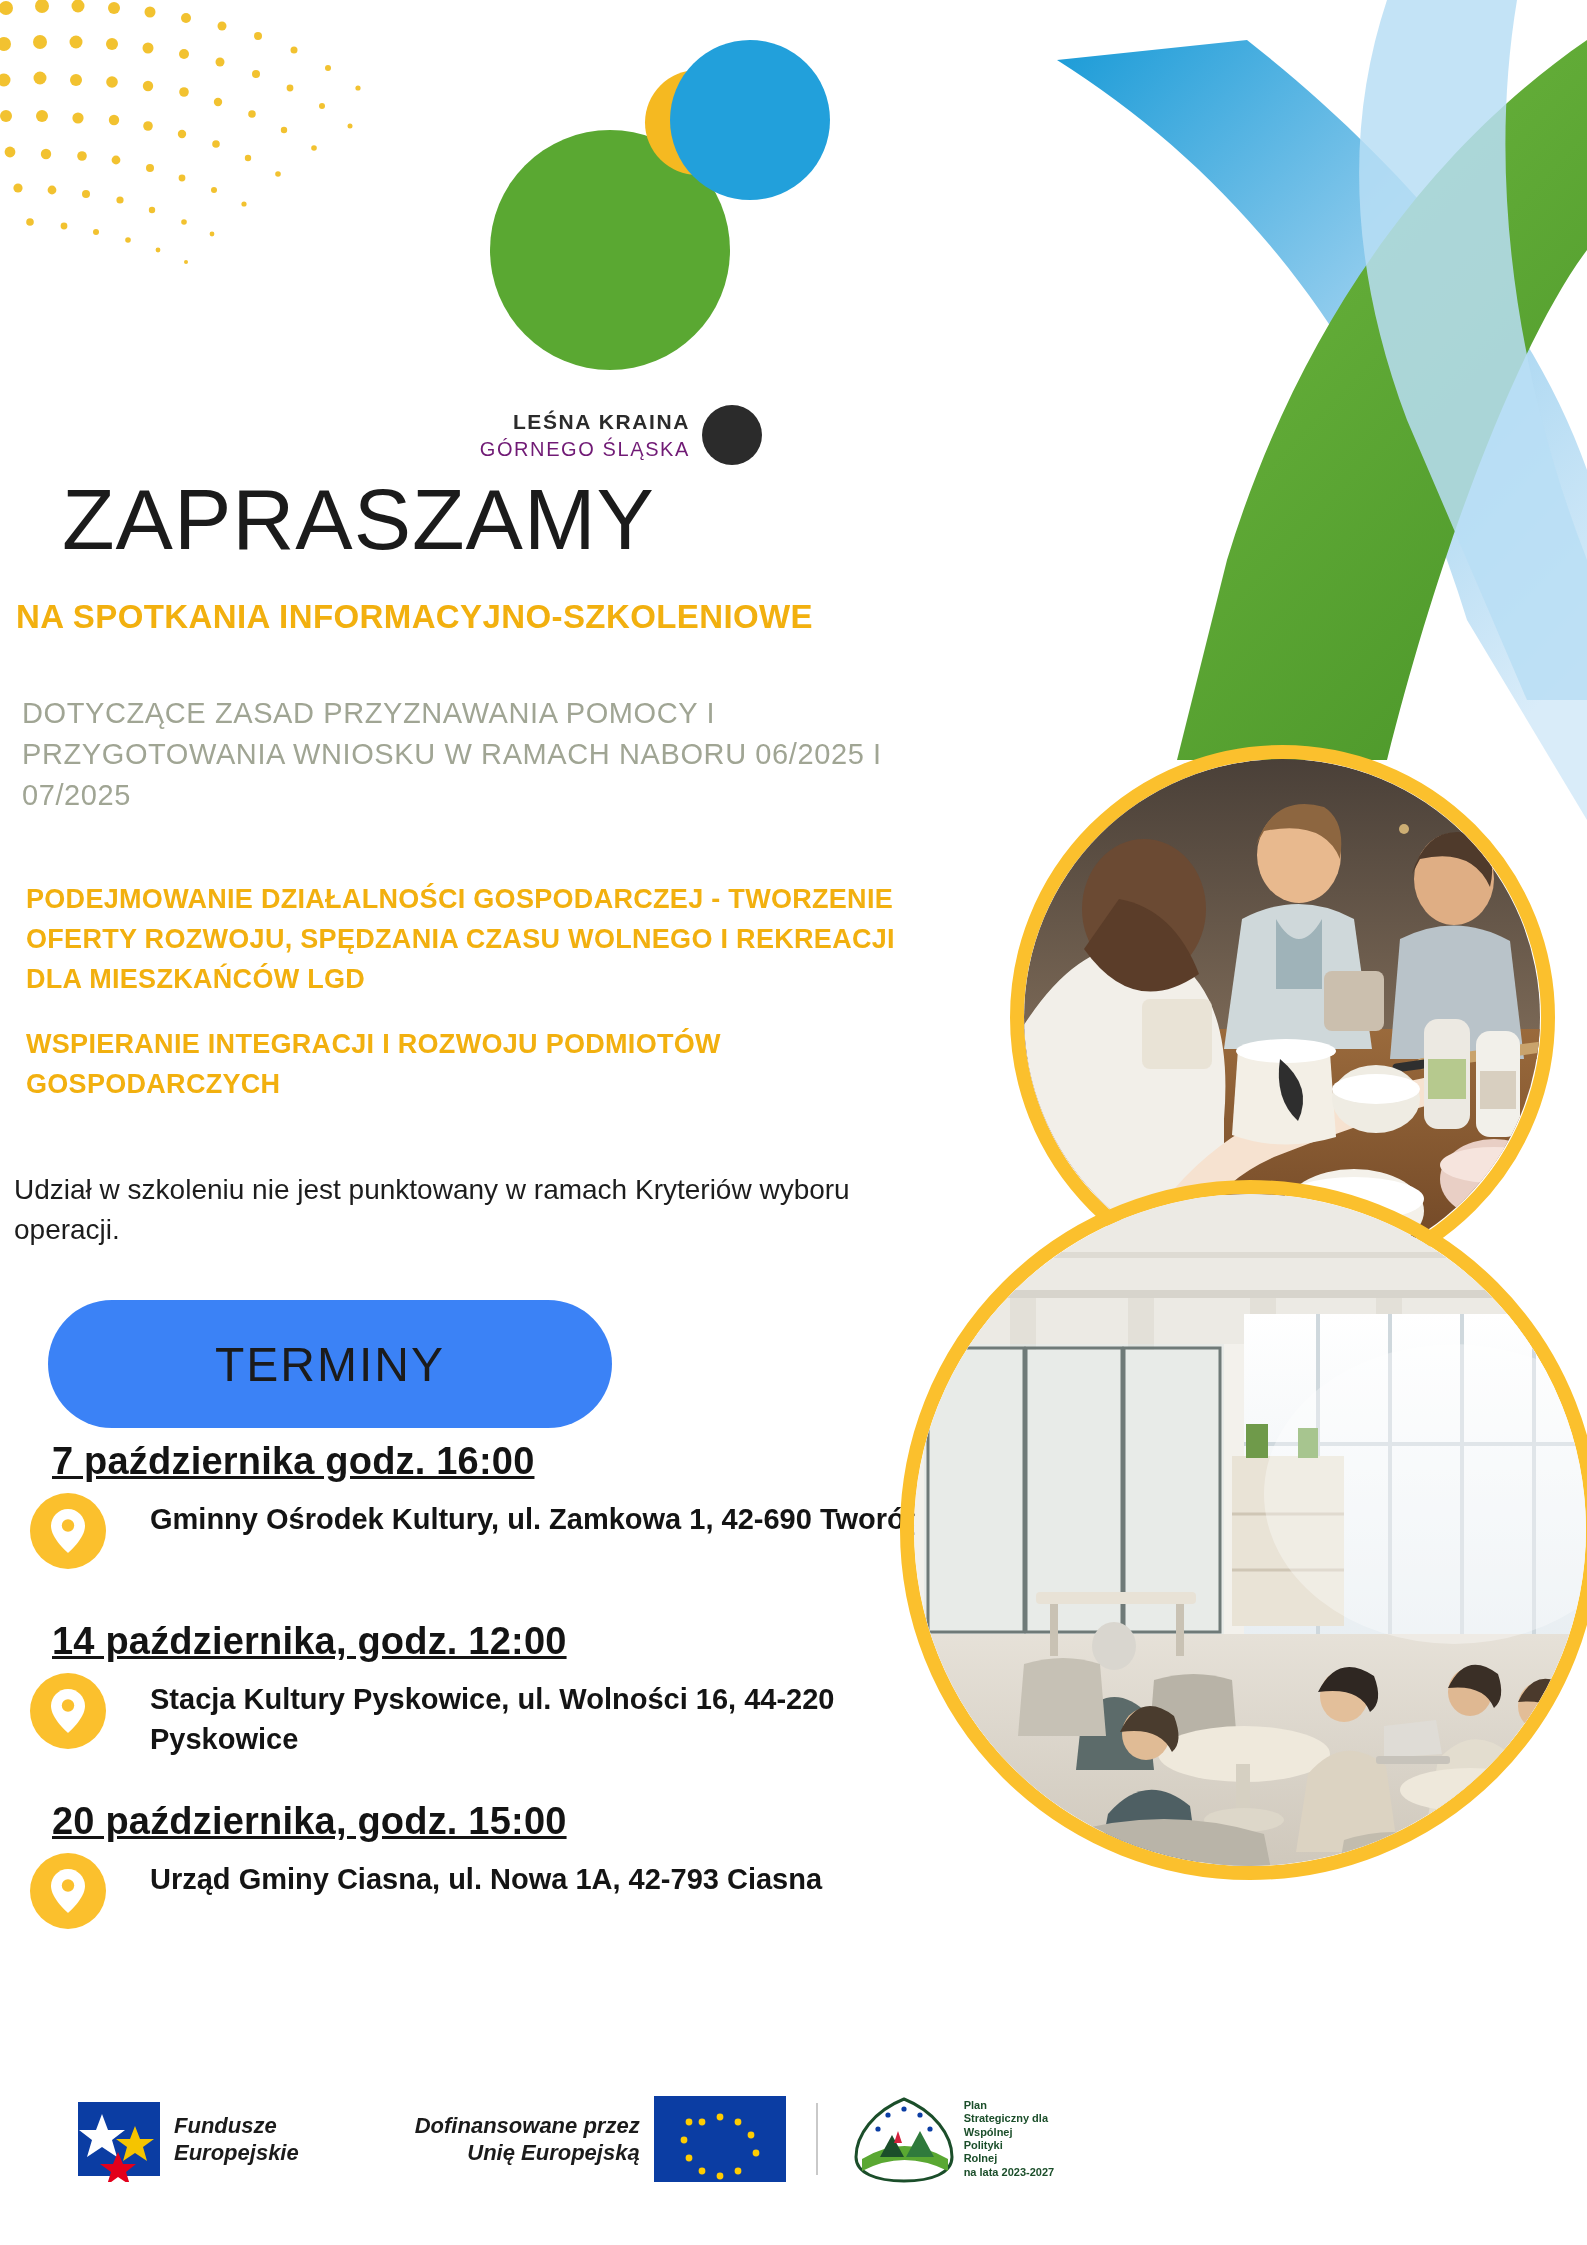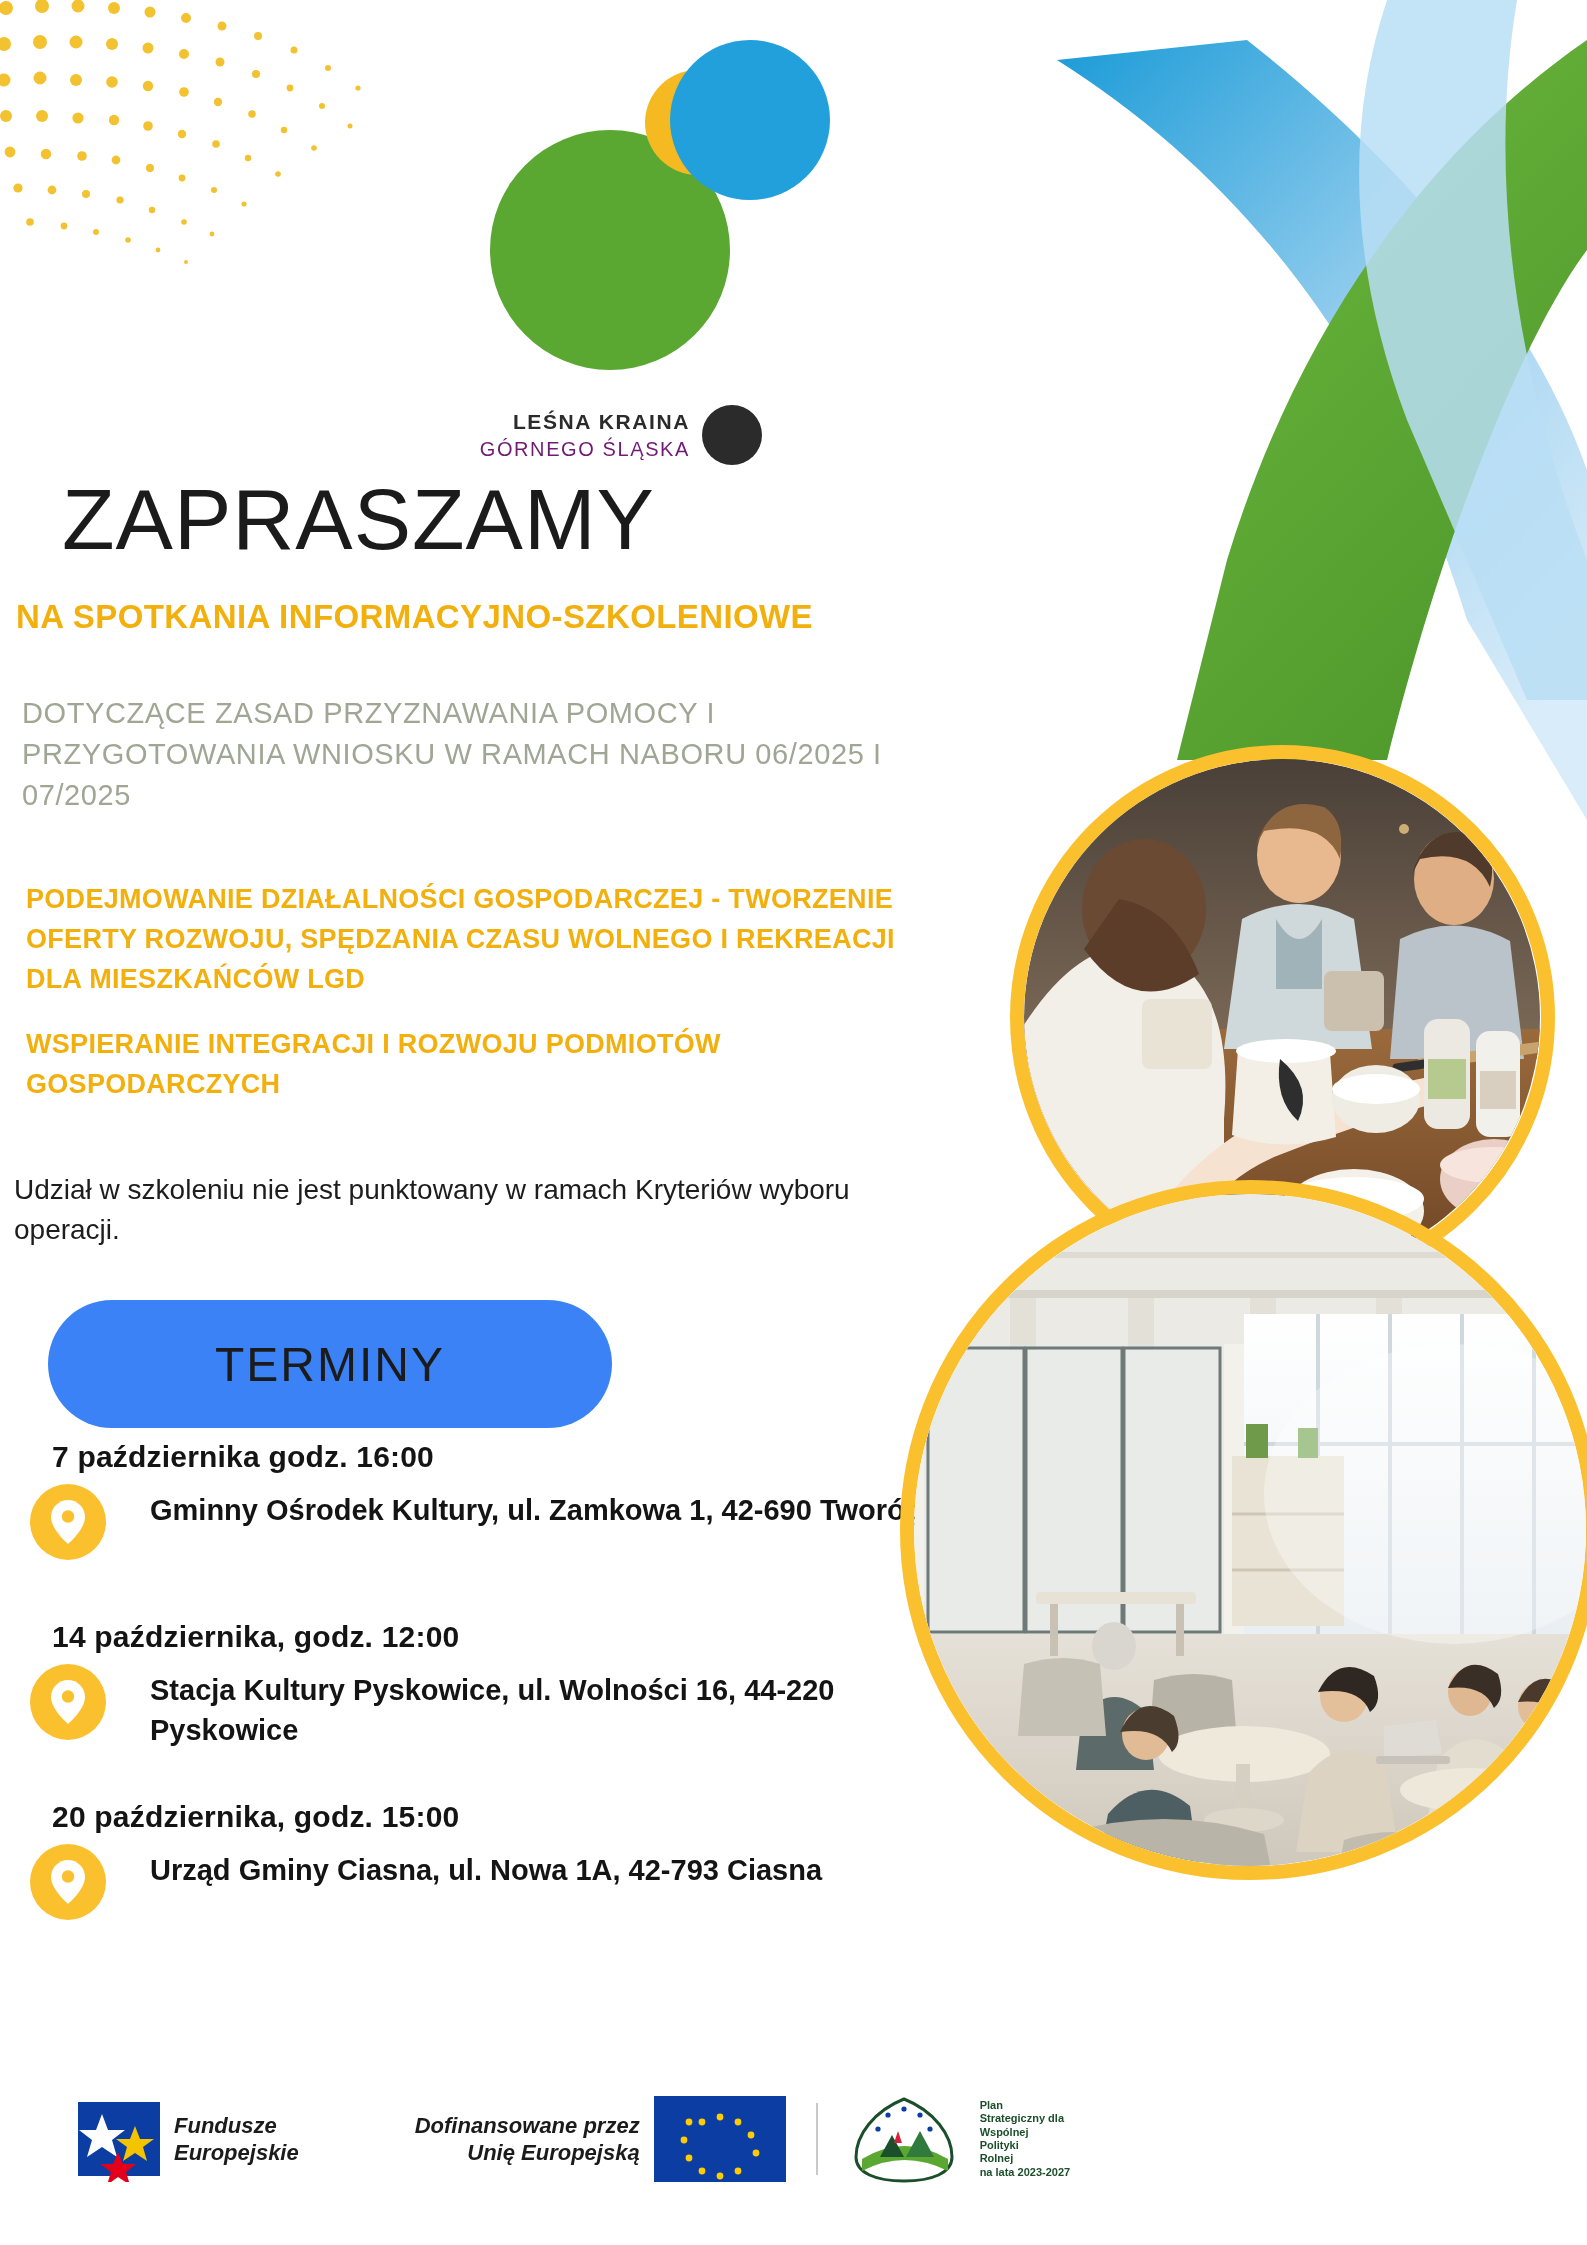--- a/index.html
+++ b/index.html
@@ -191,24 +191,25 @@
     top: 1440px;
     width: 1010px;
   }
   .event {
     position: relative;
     margin-bottom: 30px;
     min-height: 150px;
   }
   .event-date {
     margin: 0 0 10px 52px;
-    font-size: 30px;
+    font-size: 38px;
     font-weight: bold;
     color: #141414;
     letter-spacing: 0.2px;
+    text-decoration: underline;
   }
   .event-row {
     display: flex;
     align-items: flex-start;
   }
   .pin {
     width: 76px;
     height: 76px;
     border-radius: 50%;
     background: #fbc02d;
@@ -300,21 +301,21 @@
   }
   .psr {
     width: 112px;
     height: 88px;
   }
   .psr-text {
     font-size: 11px;
     font-weight: bold;
     line-height: 1.22;
     color: #1b4e2a;
-    margin-left: 20px;
+    margin-left: 4px;
     white-space: pre-line;
   }
 </style>
 </head>
 <body>
 
 <svg class="halftone" viewBox="0 0 430 300">
   <g fill="#f2c230">
     <circle cx="16" cy="18" r="7"></circle>
       <circle cx="52" cy="16" r="7"></circle>

